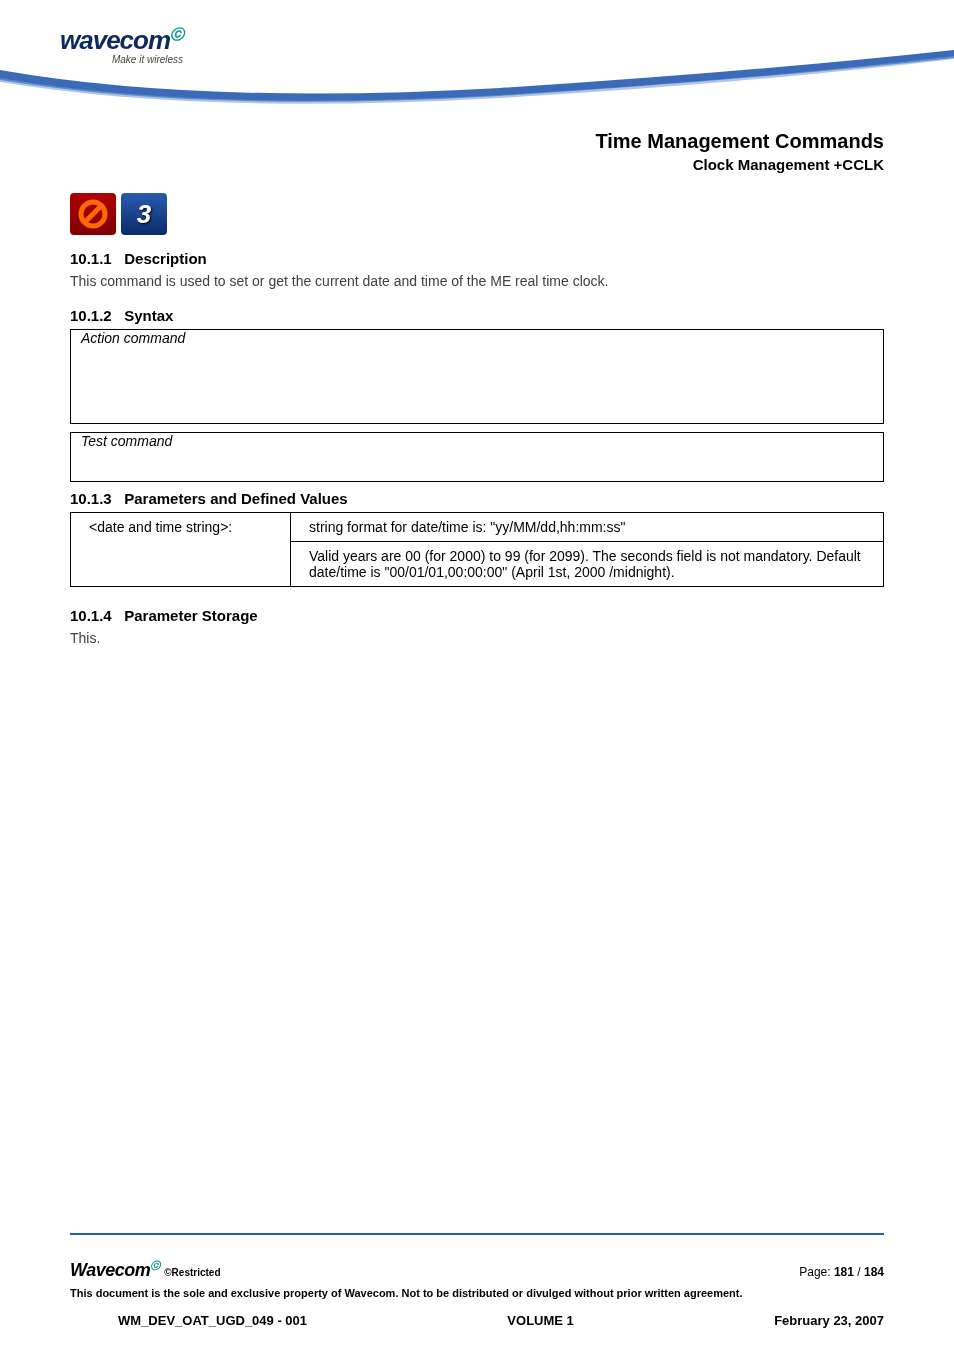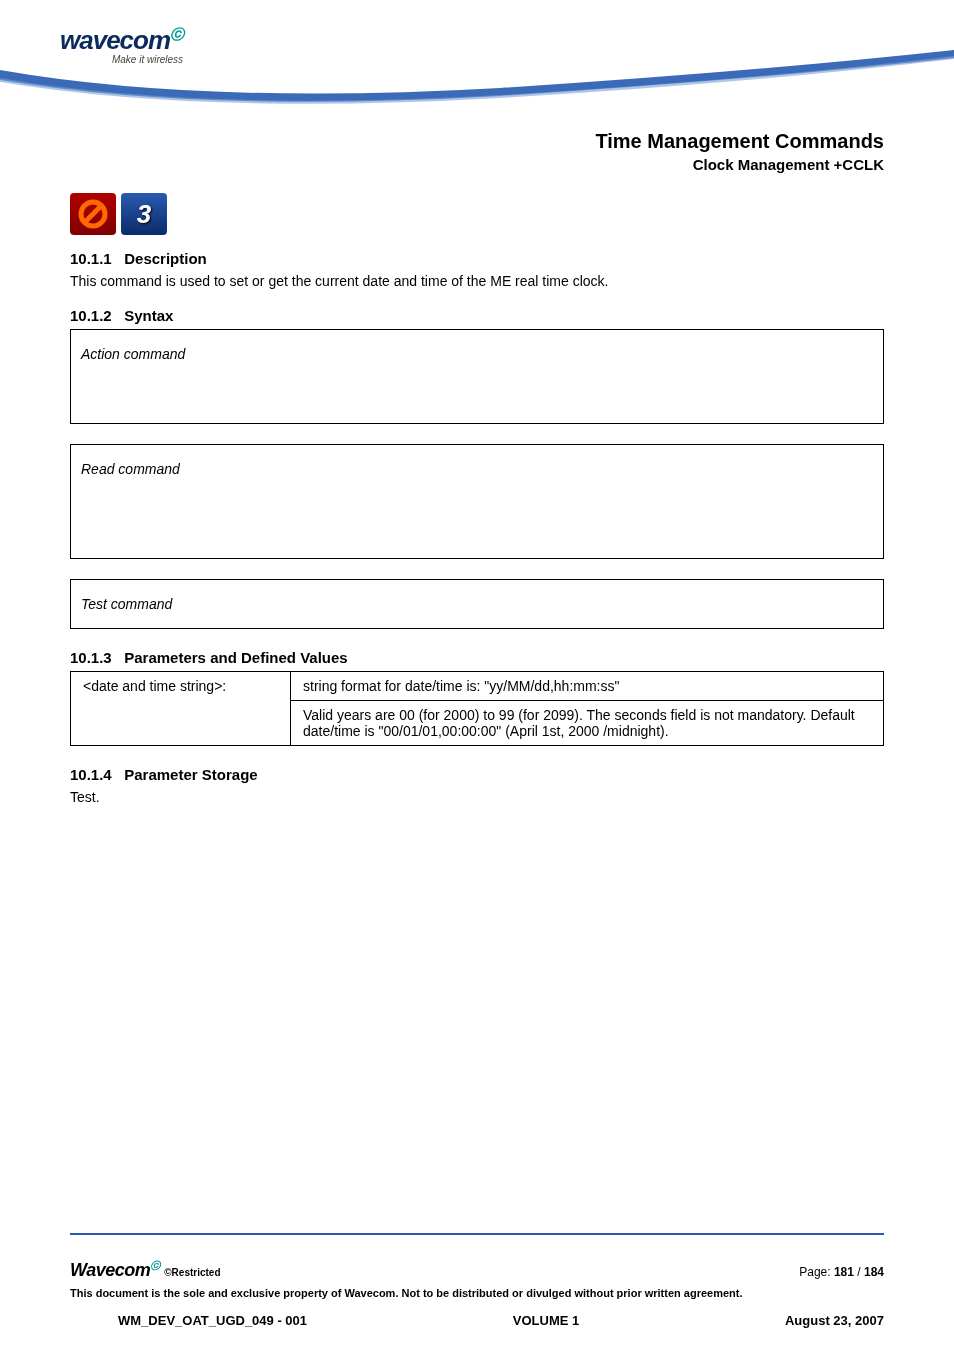--- a/index.html
+++ b/index.html
@@ -105,49 +105,49 @@
     }
     .subsection-title {
       font-family: Arial, sans-serif;
       font-size: 15px;
       font-weight: 900;
       color: #000;
       margin-bottom: 5px;
     }
     .body-text {
       font-size: 14px;
-      color: #000000;
+      color: #404040;
       text-align: justify;
       margin-bottom: 15px;
       line-height: 1.4;
     }
     .syntax-box {
       border: 1px solid #000;
-      padding: 16px 10px;
-      margin-bottom: 20px;
+      padding: 0 10px;
+      margin-bottom: 8px;
       min-height: 50px;
     }
     .syntax-box .label {
       font-style: italic;
       font-size: 14px;
     }
     .syntax-box.tall {
       min-height: 95px;
     }
     .syntax-box.med {
       min-height: 115px;
     }
     .param-table {
       width: 100%;
       border-collapse: collapse;
       margin-bottom: 20px;
     }
     .param-table td {
       border: 1px solid #000;
-      padding: 6px 12px;
+      padding: 6px 18px;
       font-size: 14px;
       vertical-align: top;
     }
     .param-table td.key {
       width: 220px;
       font-weight: normal;
     }
     .footer-hr {
       margin: 0 70px;
       border: none;
@@ -250,23 +250,20 @@
   <div class="body-text">This command is used to set or get the current date and time of the ME real time clock.</div>
 
   <div class="subsection-title">
     <span>10.1.2</span>&nbsp;&nbsp;&nbsp;<span>Syntax</span>
   </div>
 
   <div class="syntax-box tall">
     <div class="label">Action command</div>
   </div>
 
-  <div class="syntax-box med">
-    <div class="label">Read command</div>
-  </div>
 
   <div class="syntax-box">
     <div class="label">Test command</div>
   </div>
 
   <div class="subsection-title">
     <span>10.1.3</span>&nbsp;&nbsp;&nbsp;<span>Parameters and Defined Values</span>
   </div>
 
   <table class="param-table">
@@ -277,36 +274,36 @@
     </tr>
     <tr>
       <td>Valid years are 00 (for 2000) to 99 (for 2099). The seconds field is not mandatory. Default date/time is "00/01/01,00:00:00" (April 1st, 2000 /midnight).</td>
     </tr>
   </tbody>
     </table>
 
   <div class="subsection-title">
     <span>10.1.4</span>&nbsp;&nbsp;&nbsp;<span>Parameter Storage</span>
   </div>
-  <div class="body-text">Test.</div>
+  <div class="body-text">This.</div>
 
 </div>
 
 <hr class="footer-hr">
 
 <div class="footer">
   <div class="footer-top">
     <div>
       <span class="footer-brand">
         <span>Wavecom</span><span class="c">ⓒ</span>
       </span><span class="footer-restricted">©Restricted</span>
     </div>
     <div class="footer-page">
       <span>Page: </span><b>181</b><span> / </span><b>184</b>
     </div>
   </div>
   <div class="footer-disclaimer">This document is the sole and exclusive property of Wavecom. Not to be distributed or divulged without prior written agreement.</div>
   <div class="footer-bottom">
     <span>WM_DEV_OAT_UGD_049 - 001</span>
     <span>VOLUME 1</span>
-    <span>August 23, 2007</span>
+    <span>February 23, 2007</span>
   </div>
 </div>
 
 </body></html>

